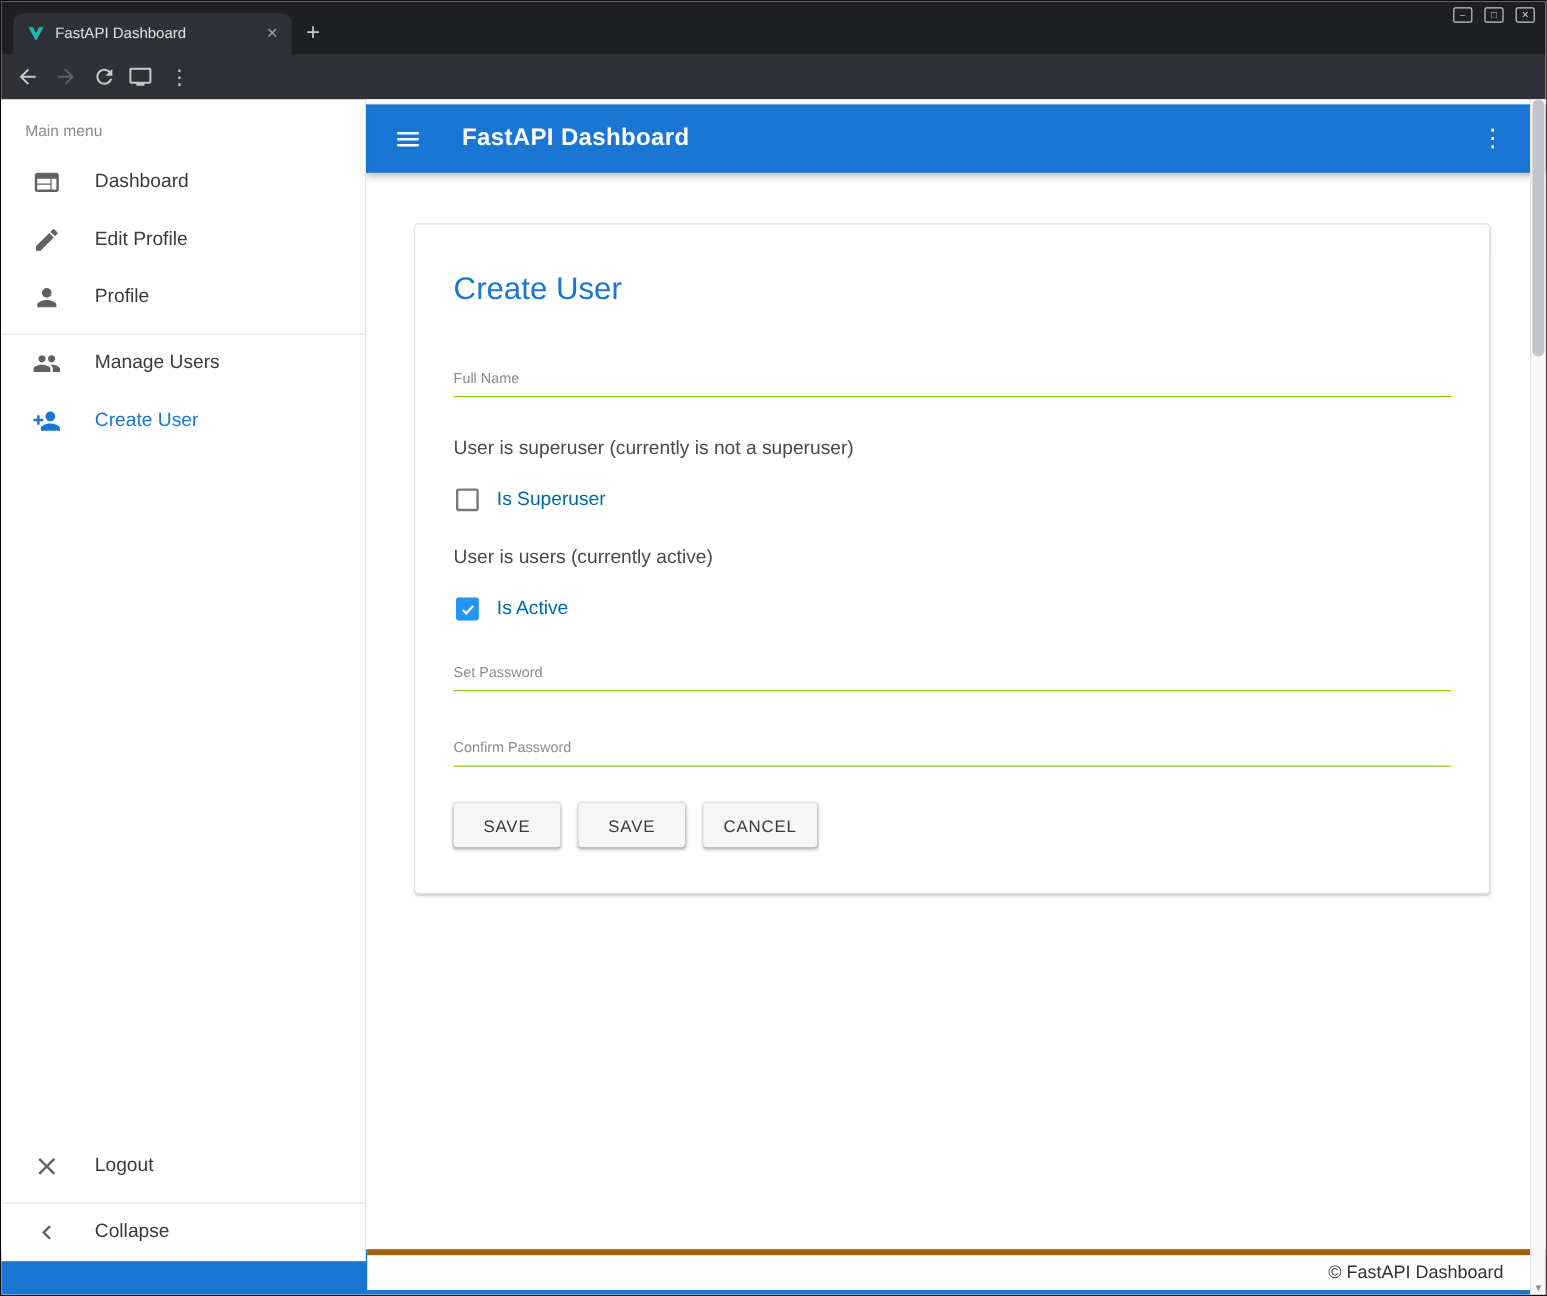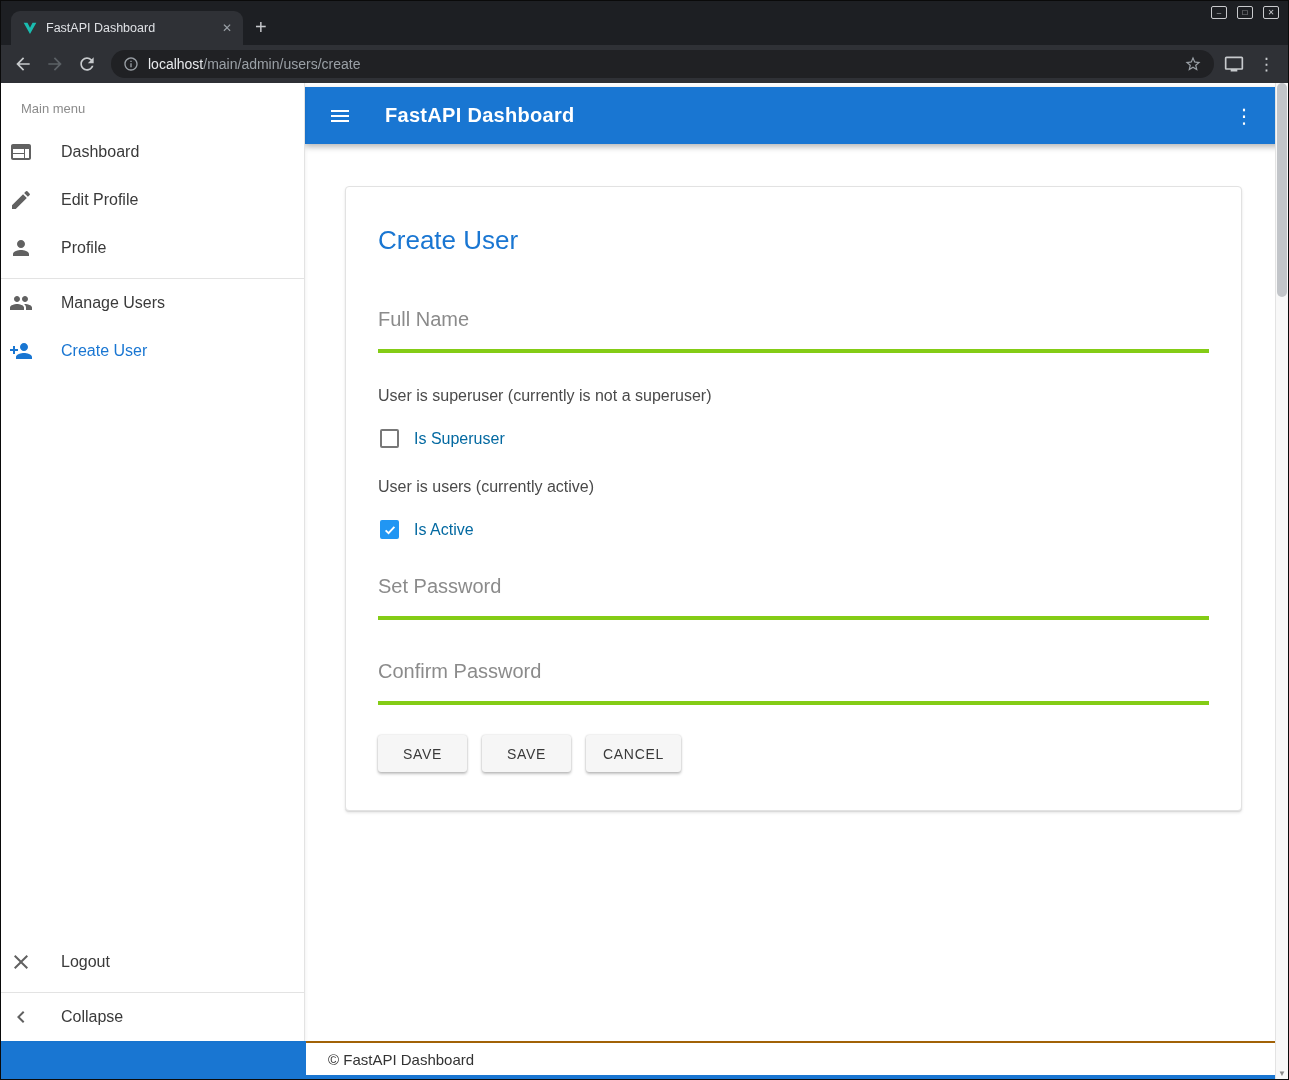--- a/index.html
+++ b/index.html
@@ -29,56 +29,56 @@
   .star-icon { margin-left:auto; width:18px; height:18px; color:#9aa0a6; cursor:pointer; }
   .star-icon svg { width:18px; height:18px; display:block; }
   .cast-icon { width:20px; height:20px; color:#c7cacd; margin-right:14px; cursor:pointer; }
   .cast-icon svg { width:20px; height:20px; display:block; }
   .menu-dots { color:#c7cacd; font-size:17px; width:16px; text-align:center; margin-right:4px; cursor:pointer; }
 
   
   .page { flex:1; position:relative; display:flex; background:#fff; min-height:0; }
   .blue-footer { position:absolute; left:0; right:0; bottom:0; height:38px; background:#1976d2; }
 
-  .sidebar { width:304px; flex:none; background:#fff; border-right:1px solid #e3e3e3; box-shadow:1px 0 3px rgba(0,0,0,0.05); display:flex; flex-direction:column; margin-bottom:38px; z-index:2; }
+  .sidebar { width:304px; flex:none; background:#fff; border-right:1px solid #e3e3e3; box-shadow:1px 0 3px rgba(0,0,0,0.05); display:flex; flex-direction:column; margin-bottom:28px; z-index:2; }
   .side-label { color:#8b8b8b; font-size:13px; padding:18px 20px 12px; }
-  .side-item { height:48px; display:flex; align-items:center; padding:0 16px 0 8px; color:#3a3a3a; font-size:16px; cursor:pointer; flex:none; }
+  .side-item { height:48px; display:flex; align-items:center; padding:0 16px 0 26px; color:#3a3a3a; font-size:16px; cursor:pointer; flex:none; }
   .side-item .s-icon { width:24px; height:24px; color:#616161; flex:none; }
   .side-item .s-icon svg { width:24px; height:24px; display:block; }
   .side-item .s-label { margin-left:28px; }
   .side-item.active { color:#1976d2; }
   .side-item.active .s-icon { color:#1976d2; }
   .side-divider { height:1px; background:#e3e3e3; margin:6px 0 0; flex:none; }
   .side-spacer { flex:1; }
 
   .main { flex:1; display:flex; flex-direction:column; margin-bottom:38px; background:#fff; min-width:0; }
   .appbar-gap { height:4px; background:#fff; flex:none; }
   .appbar { height:57px; background:#1976d2; color:#fff; display:flex; align-items:center; padding:0 32px 0 23px; box-shadow:0 3px 6px rgba(0,0,0,0.28); flex:none; position:relative; z-index:1; }
   .hamburger { width:24px; height:24px; color:#fff; cursor:pointer; }
   .hamburger svg { width:24px; height:24px; display:block; }
   .appbar-title { margin-left:33px; font-size:20px; font-weight:600; letter-spacing:0.3px; }
   .appbar-dots { margin-left:auto; color:#fff; font-size:20px; cursor:pointer; width:24px; text-align:center; }
 
   .content { flex:1; overflow:hidden; padding:42px 46px 0 40px; background:#fff; }
   .card { background:#fff; border:1px solid #e2e2e2; border-radius:4px; box-shadow:0 2px 3px rgba(0,0,0,0.10), 0 1px 1px rgba(0,0,0,0.07); padding:34px 32px 38px; }
   .form-title { color:#1976d2; font-size:26px; font-weight:400; margin:4px 0 46px; }
   .tfield { margin-bottom:34px; }
-  .tfield input { width:100%; border:none; border-bottom:4px solid #84cc16; font-size:20px; font-family:inherit; padding:6px 0 18px; color:#333; background:transparent; outline:none; }
+  .tfield input { width:100%; border:none; border-bottom:1px solid #84cc16; font-size:12px; font-family:inherit; padding:6px 0 8px; color:#333; background:transparent; outline:none; }
   .tfield input::placeholder { color:#8b8b8b; opacity:1; }
   .hint { color:#4a4a4a; font-size:16px; margin:0 0 24px; }
   .checkrow { display:flex; align-items:center; margin:0 0 30px 2px; cursor:pointer; }
   .checkbox { width:19px; height:19px; border:2px solid #787878; border-radius:2px; flex:none; }
   .checkbox.checked { border-color:#2196f3; background:#2196f3; display:flex; align-items:center; justify-content:center; }
   .checkbox.checked svg { width:14px; height:14px; display:block; }
   .checklabel { margin-left:15px; font-size:16px; color:#0369a1; }
   .tfield.pw { margin-top:14px; }
   .btn-row { display:flex; margin-top:-4px; }
   .btn { min-width:89px; height:37px; padding:0 17px; margin-right:15px; background:#f6f6f6; border:none; border-radius:3px; box-shadow:0 2px 3px rgba(0,0,0,0.24), 0 0 2px rgba(0,0,0,0.18); font-family:inherit; font-size:14px; font-weight:500; letter-spacing:0.7px; color:#3a3a3a; cursor:pointer; }
 
-  .white-footer { position:absolute; left:305px; right:13px; bottom:4px; height:34px; background:#fff; z-index:2; display:flex; align-items:center; padding:0 22px; font-size:15px; color:#333; border-top:2px solid #a16207; }
+  .white-footer { position:absolute; left:305px; right:13px; bottom:4px; height:34px; background:#fff; z-index:2; display:flex; align-items:center; justify-content:flex-end; padding:0 22px; font-size:15px; color:#333; border-top:5px solid #a16207; }
 
   .scrollbar { position:absolute; right:0; top:0; bottom:0; width:13px; background:#f8f8f8; border-left:1px solid #e3e3e3; z-index:4; }
   .scroll-thumb { position:absolute; top:0; left:1px; right:1px; height:214px; background:#c2c5c9; border-radius:6px; cursor:pointer; }
   .scroll-arrow { position:absolute; bottom:1px; left:0; right:0; text-align:center; font-size:8px; color:#8a8a8a; cursor:pointer; }
 </style>
 </head>
 <body>
 
 <div class="window">
 
@@ -109,34 +109,20 @@
     <span class="nav-icon disabled">
       <svg viewBox="0 0 24 24" fill="currentColor">
           <path d="M12 4l-1.41 1.41L16.17 11H4v2h12.17l-5.58 5.59L12 20l8-8z"></path>
         </svg>
     </span>
     <span class="nav-icon">
       <svg viewBox="0 0 24 24" fill="currentColor">
           <path d="M17.65 6.35C16.2 4.9 14.21 4 12 4c-4.42 0-7.99 3.58-7.99 8s3.57 8 7.99 8c3.73 0 6.84-2.55 7.73-6h-2.08c-.82 2.33-3.04 4-5.65 4-3.31 0-6-2.69-6-6s2.69-6 6-6c1.66 0 3.14.69 4.22 1.78L13 11h7V4l-2.35 2.35z"></path>
         </svg>
     </span>
-    <div class="urlbox">
-      <span class="info-icon">
-        <svg viewBox="0 0 24 24" fill="currentColor">
-            <path d="M11 7h2v2h-2zm0 4h2v6h-2zm1-9C6.48 2 2 6.48 2 12s4.48 10 10 10 10-4.48 10-10S17.52 2 12 2zm0 18c-4.41 0-8-3.59-8-8s3.59-8 8-8 8 3.59 8 8-3.59 8-8 8z"></path>
-          </svg>
-      </span>
-      <span class="url-host">localhost</span>
-        <span class="url-path">/main/admin/users/create</span>
-      <span class="star-icon">
-        <svg viewBox="0 0 24 24" fill="currentColor">
-            <path d="M22 9.24l-7.19-.62L12 2 9.19 8.63 2 9.24l5.46 4.73L5.82 21 12 17.27 18.18 21l-1.63-7.03L22 9.24zM12 15.4l-3.76 2.27 1-4.28-3.32-2.88 4.38-.38L12 6.1l1.71 4.04 4.38.38-3.32 2.88 1 4.28L12 15.4z"></path>
-          </svg>
-      </span>
-    </div>
     <span class="cast-icon">
       <svg viewBox="0 0 24 24" fill="currentColor">
           <path d="M21 3H3c-1.1 0-2 .9-2 2v12c0 1.1.9 2 2 2h5v2h8v-2h5c1.1 0 2-.9 2-2V5c0-1.1-.9-2-2-2zm0 14H3V5h18v12z"></path>
         </svg>
     </span>
     <span class="menu-dots">⋮</span>
   </div>
 
   <div class="page">
     <div class="blue-footer"></div>

